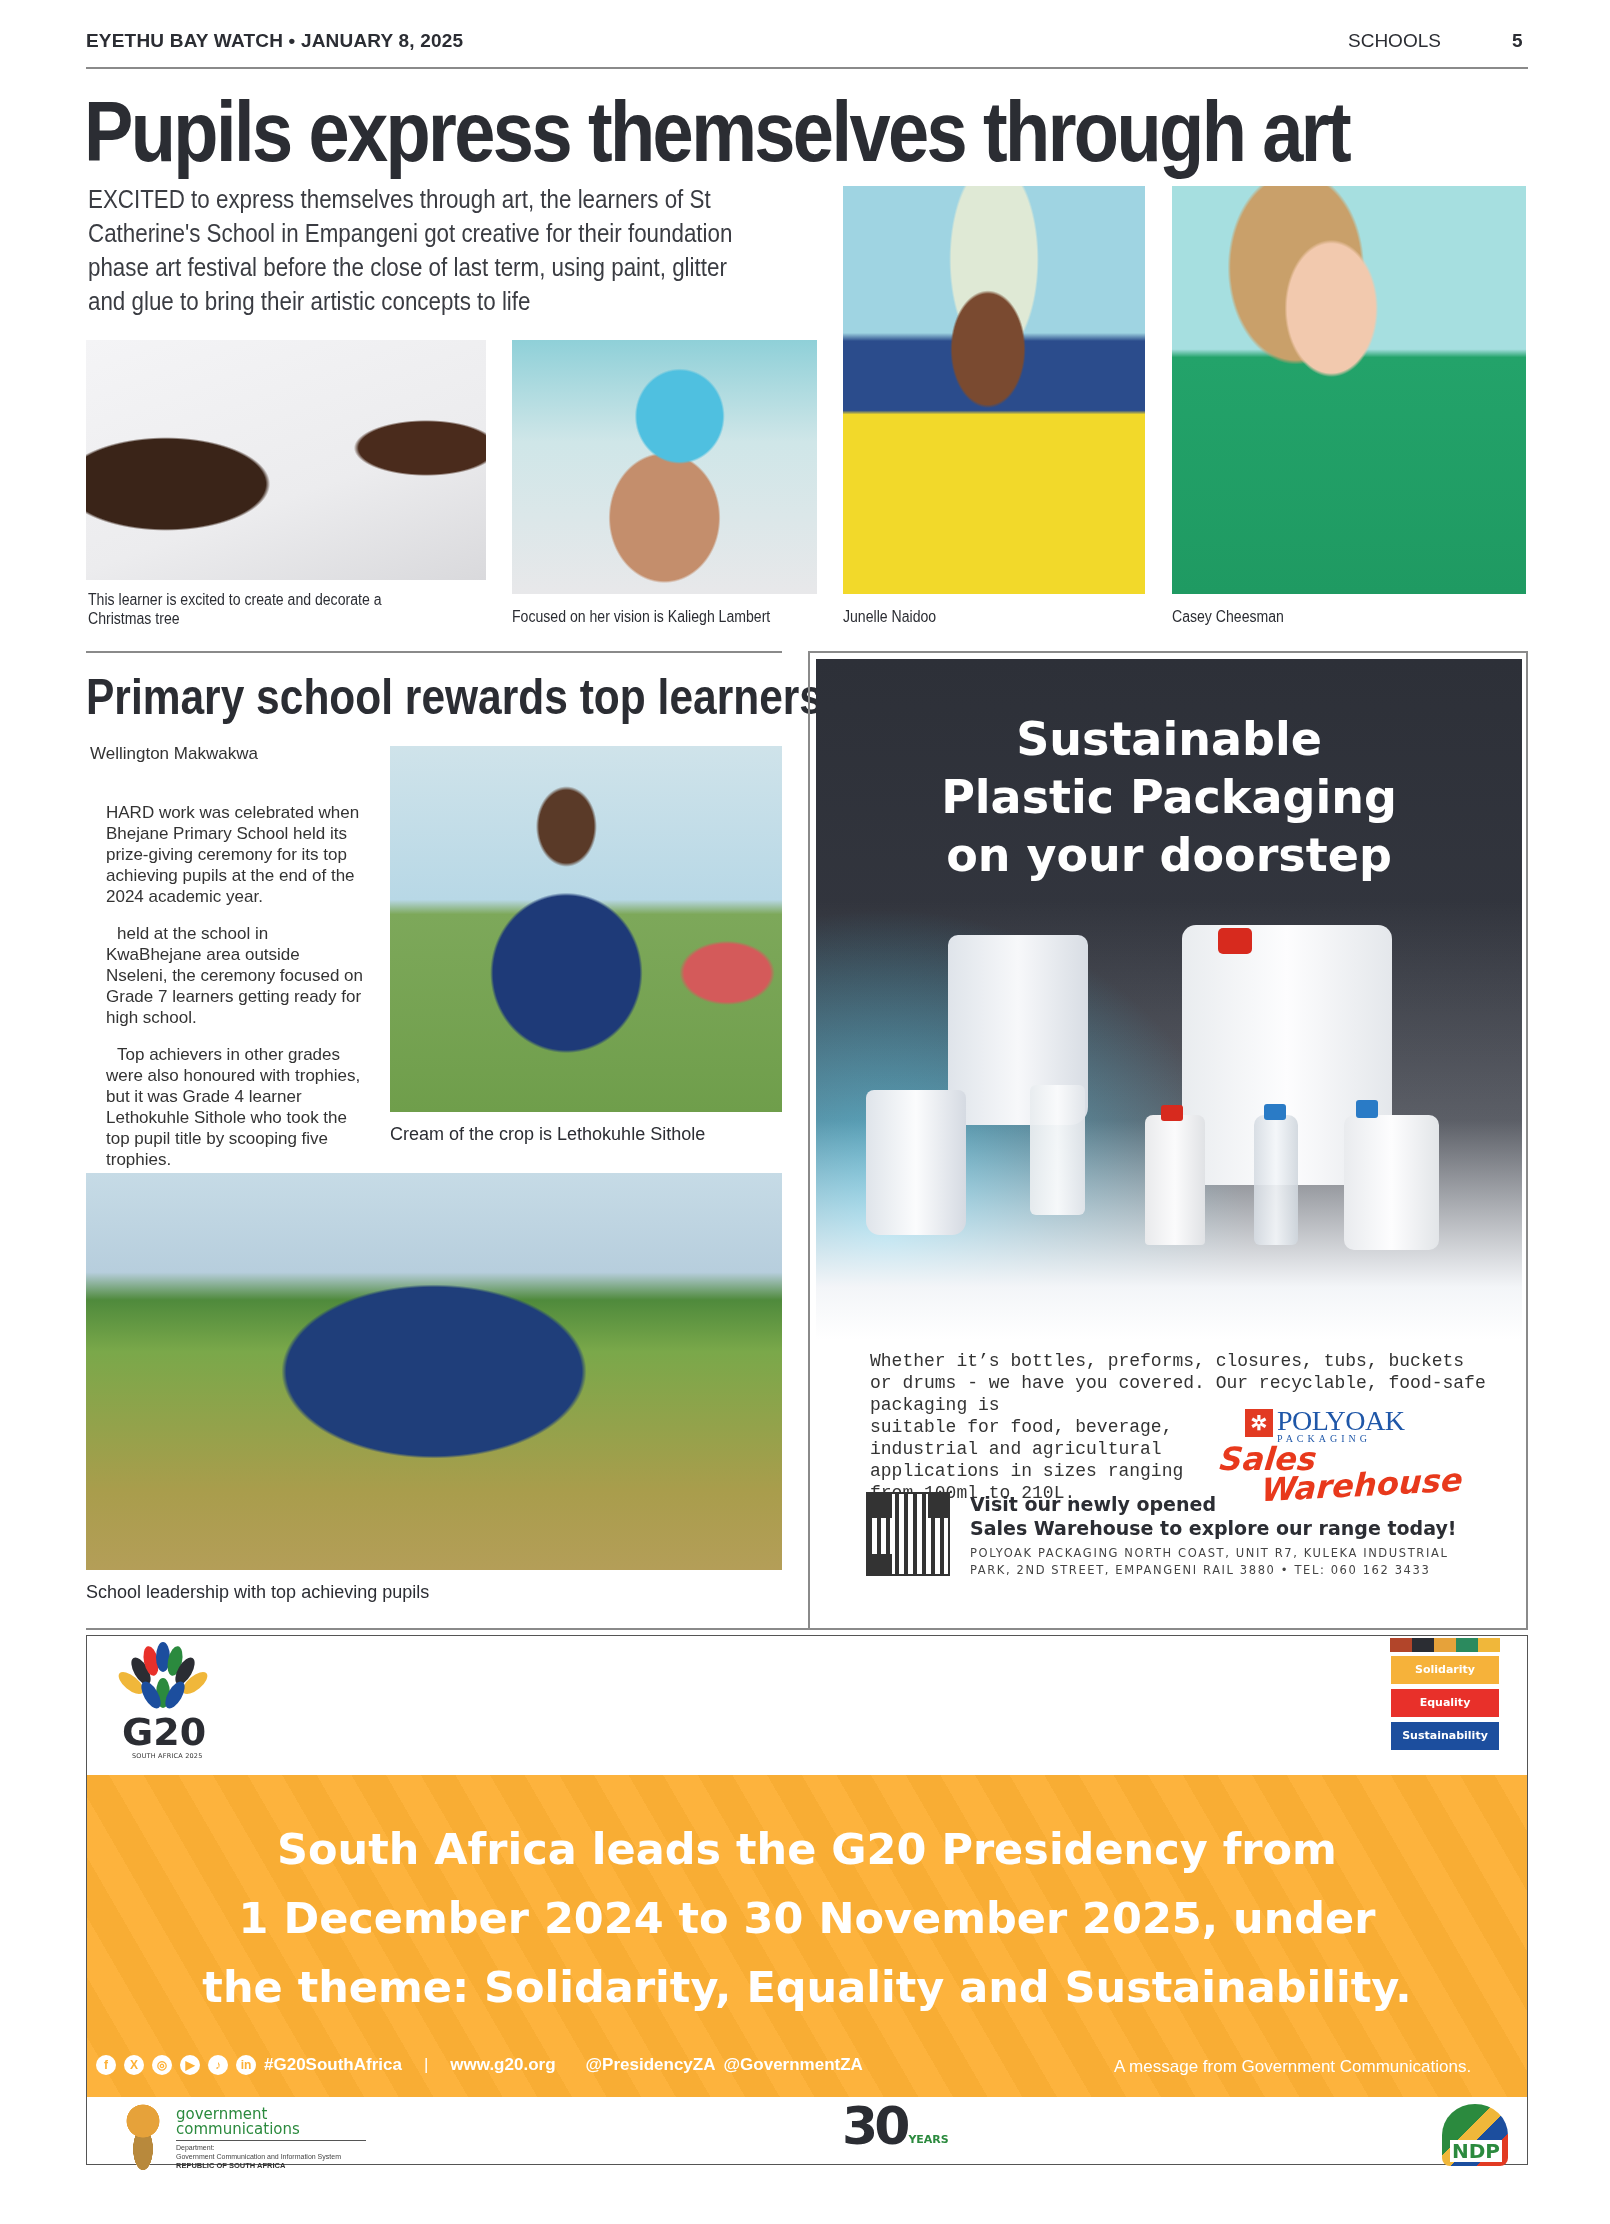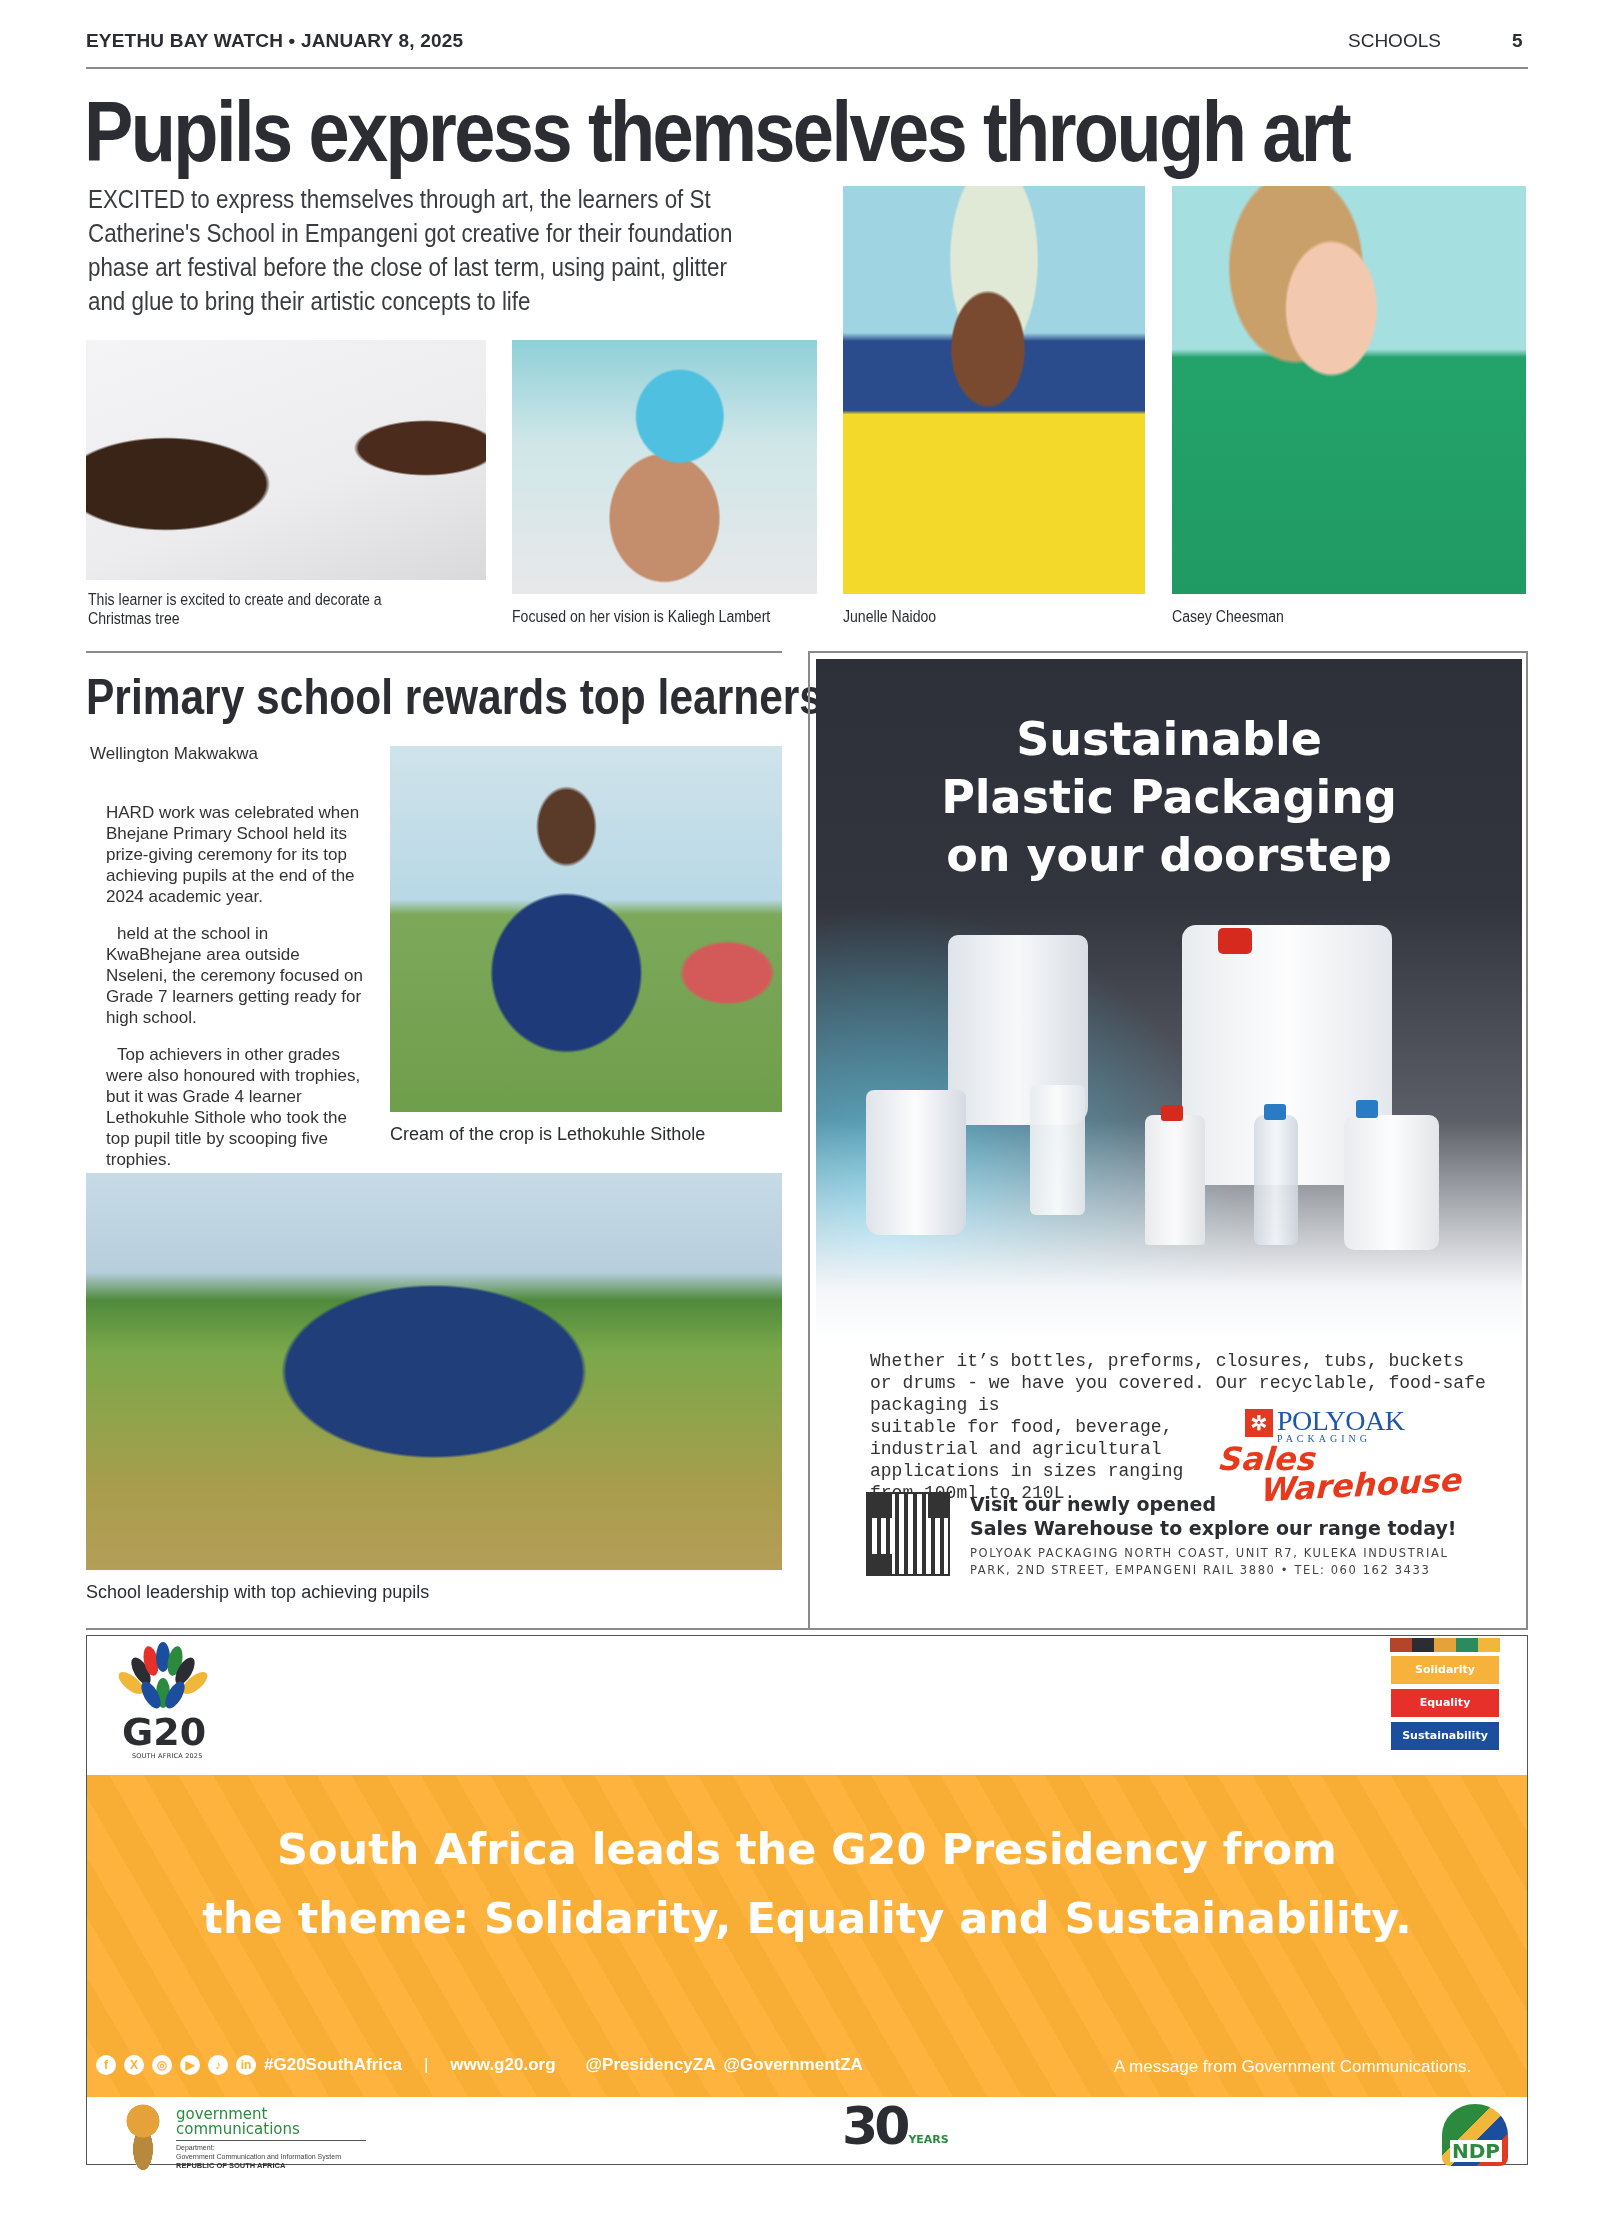--- a/index.html
+++ b/index.html
@@ -234,20 +234,21 @@
   <div class="g20-sub">SOUTH AFRICA 2025</div>
 </div>
 <div class="abs pill-strip"></div>
 <div class="abs pill pill-1">Solidarity</div>
 <div class="abs pill pill-2">Equality</div>
 <div class="abs pill pill-3">Sustainability</div>
 
 <div class="abs orange"></div>
 <div class="abs g20-headline">
   <div>South Africa leads the G20 Presidency from</div>
+  <div>1 December 2024 to 30 November 2025, under</div>
   <div>the theme: Solidarity, Equality and Sustainability.</div>
 </div>
 <div class="abs social">
   <span class="soc-icon">f</span>
   <span class="soc-icon">X</span>
   <span class="soc-icon">◎</span>
   <span class="soc-icon">▶</span>
   <span class="soc-icon">♪</span>
   <span class="soc-icon">in</span>
   <span>#G20SouthAfrica</span>

